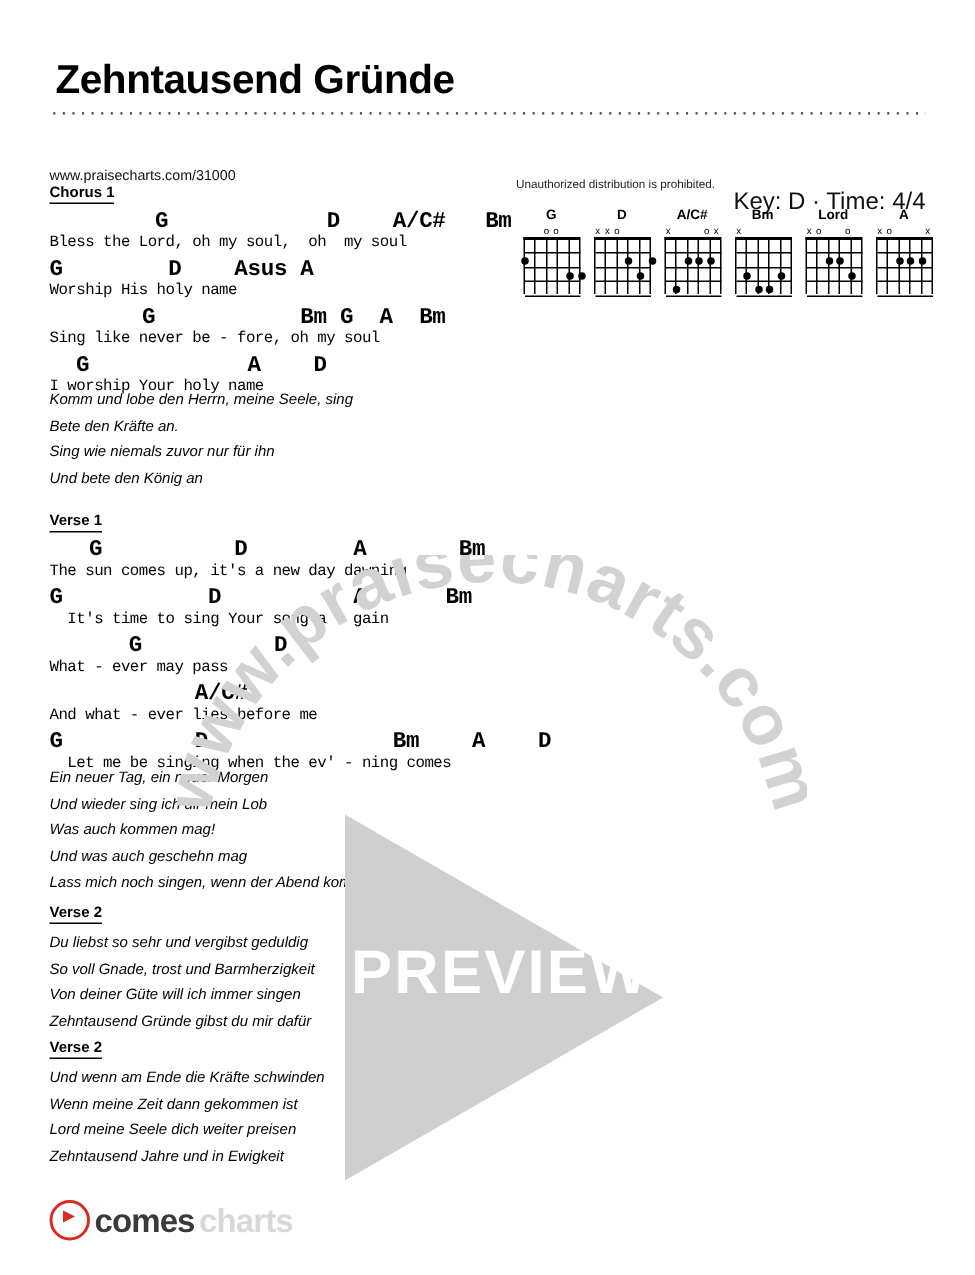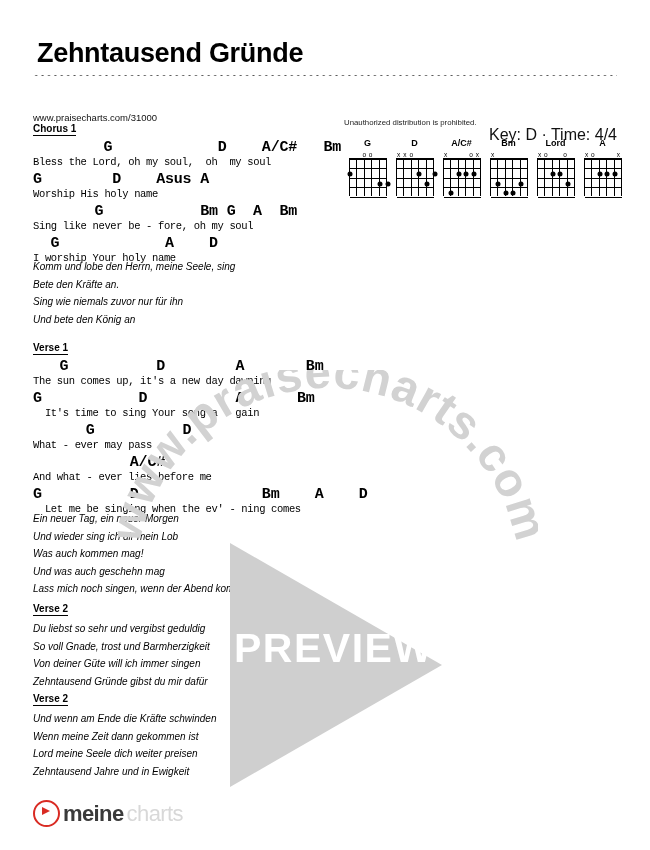--- a/index.html
+++ b/index.html
@@ -259,21 +259,21 @@
     border-left: 8px solid #d92b23;
   }
   .logo-praise {
     font-size: 22px;
     font-weight: bold;
     color: #3a3a3a;
     letter-spacing: -0.6px;
   }
   .logo-charts {
     font-size: 22px;
-    font-weight: normal;
+    font-weight: bold;
     color: #d8d8d8;
     letter-spacing: -0.6px;
   }
 </style>
 </head>
 <body>
 
 <div class="page">
 
   <div class="title">Zehntausend Gründe</div>
@@ -465,17 +465,17 @@
     </text>
   </svg>
 
   <div class="preview-wrap">
     <div class="play-tri"></div>
     <div class="preview-text">PREVIEW</div>
   </div>
 
   <div class="footer-logo">
     <div class="play-circle"></div>
-    <span class="logo-praise">meine</span>
+    <span class="logo-praise">comes</span>
     <span class="logo-charts">charts</span>
   </div>
 
 </div>
 
 </body></html>

